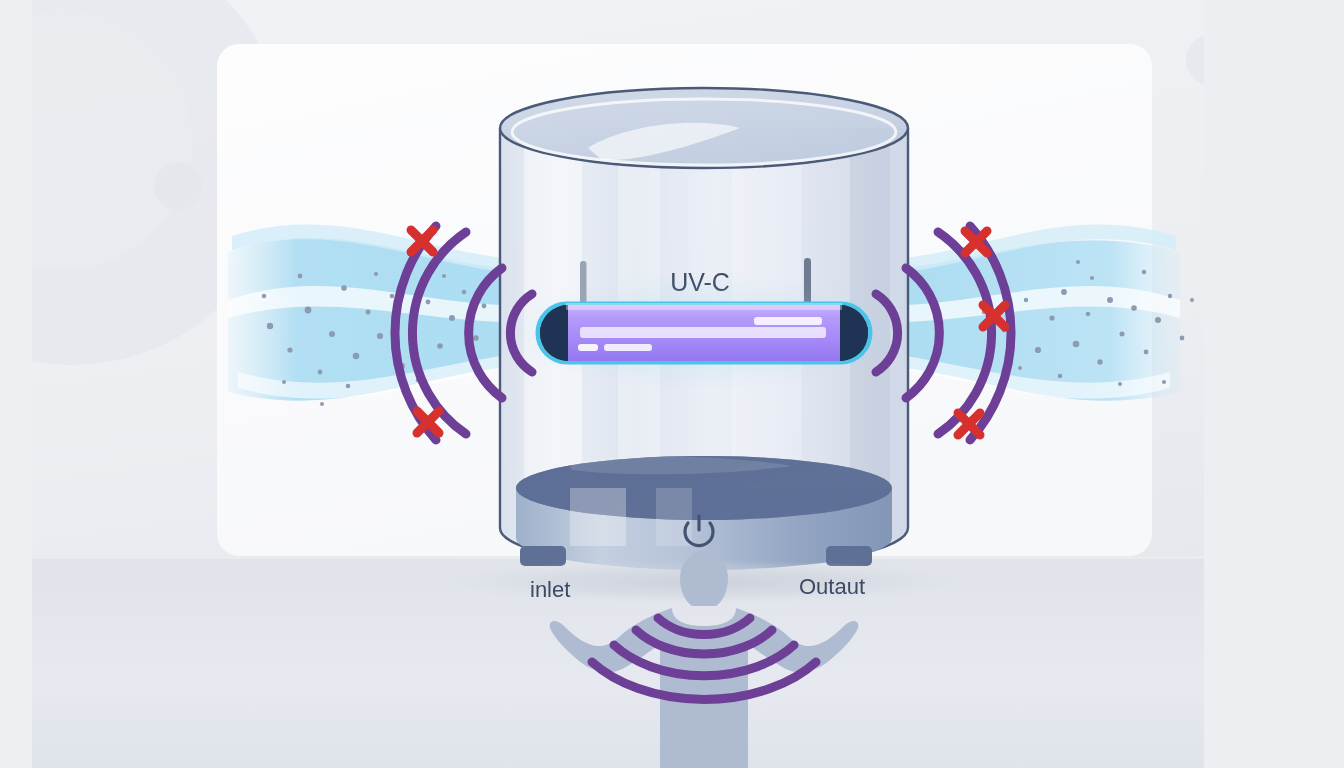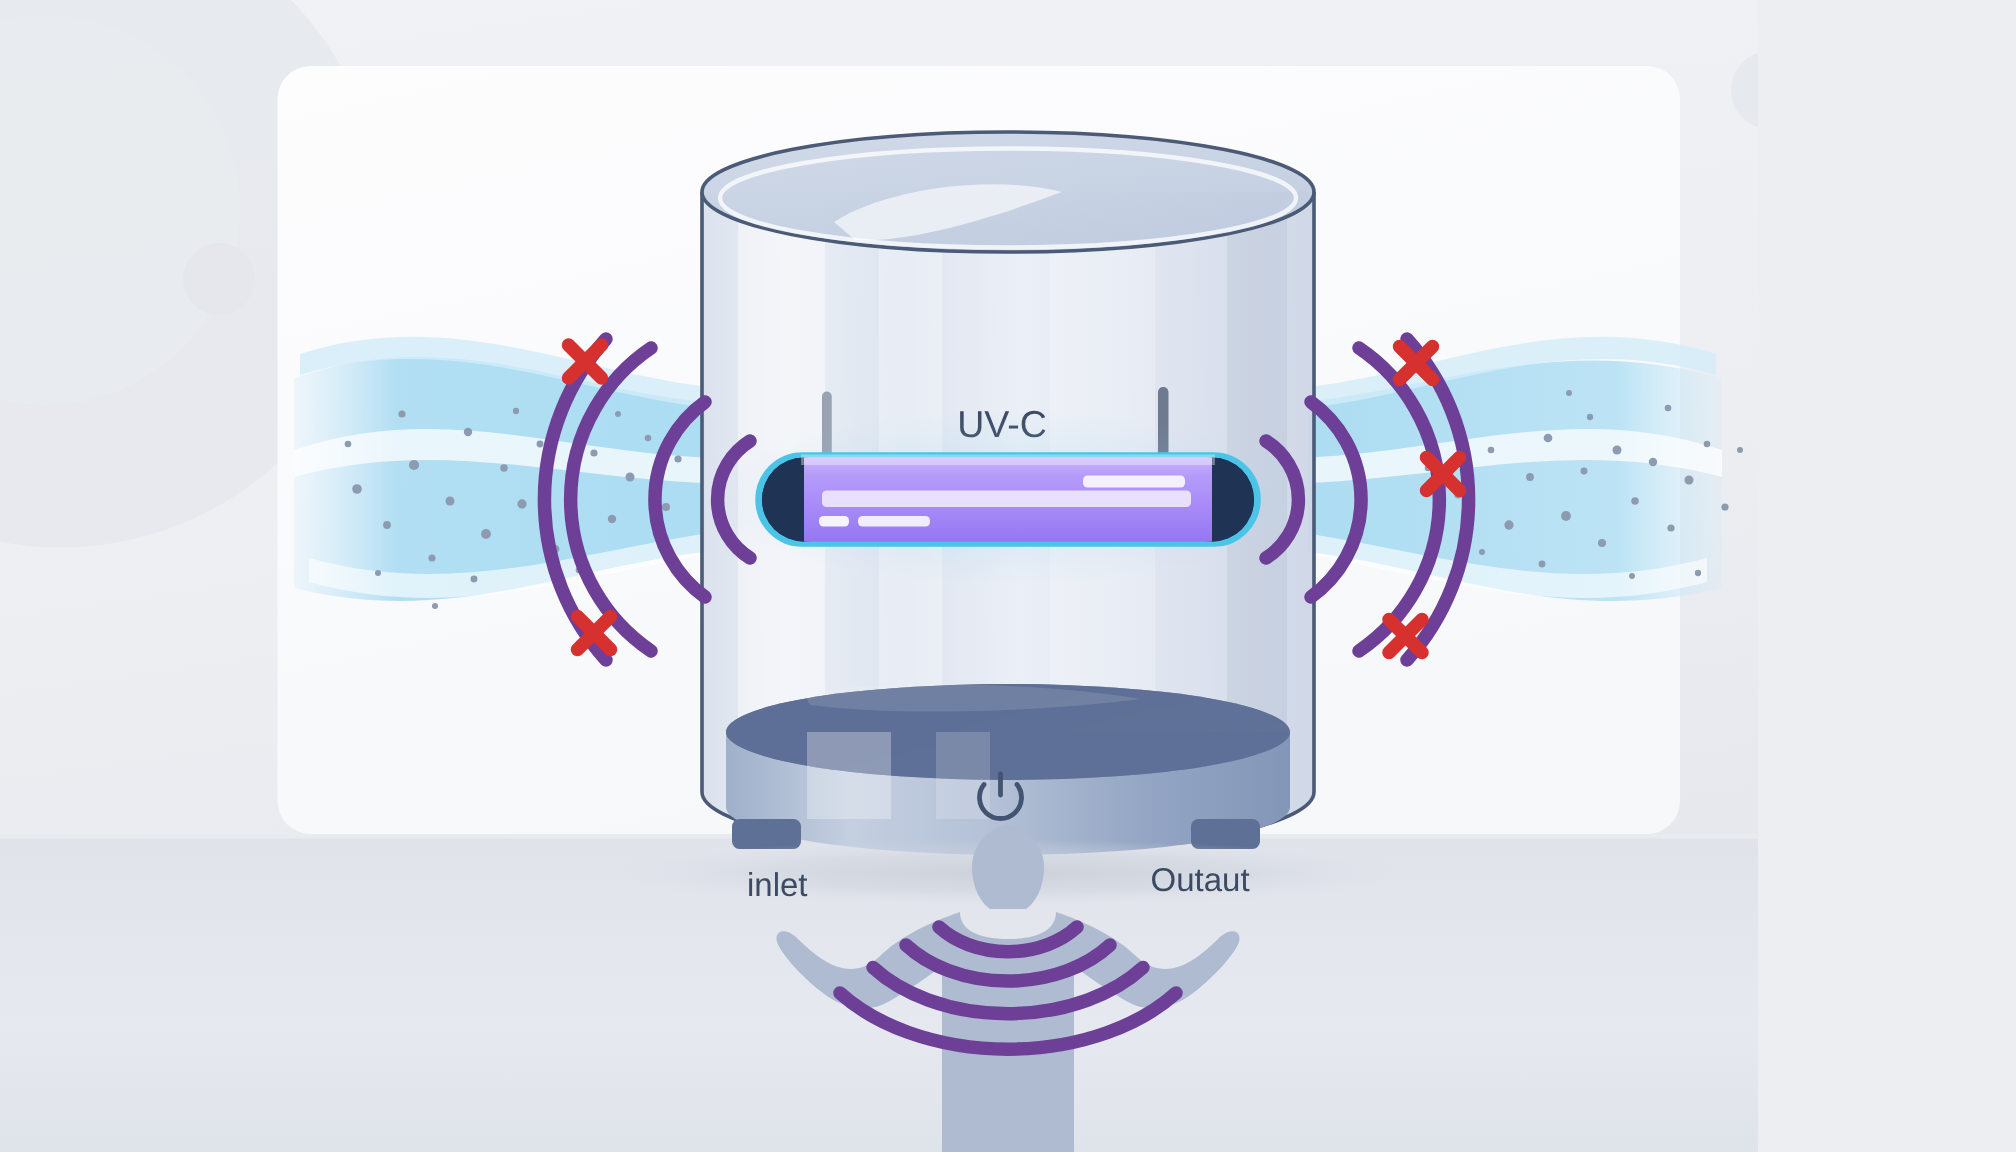--- a/index.html
+++ b/index.html
@@ -10,20 +10,21 @@
   }
   body {
     font-family: "Liberation Sans", sans-serif;
   }
   #scene {
     position: relative;
     width: 1172px;
     height: 768px;
     overflow: hidden;
     background: #edeff2;
+    padding-left: 32px;
   }
   #scene svg {
     display: block;
     width: 1344px;
     height: 768px;
   }
   .lbl {
     font-family: "Liberation Sans", sans-serif;
   }
 </style>

